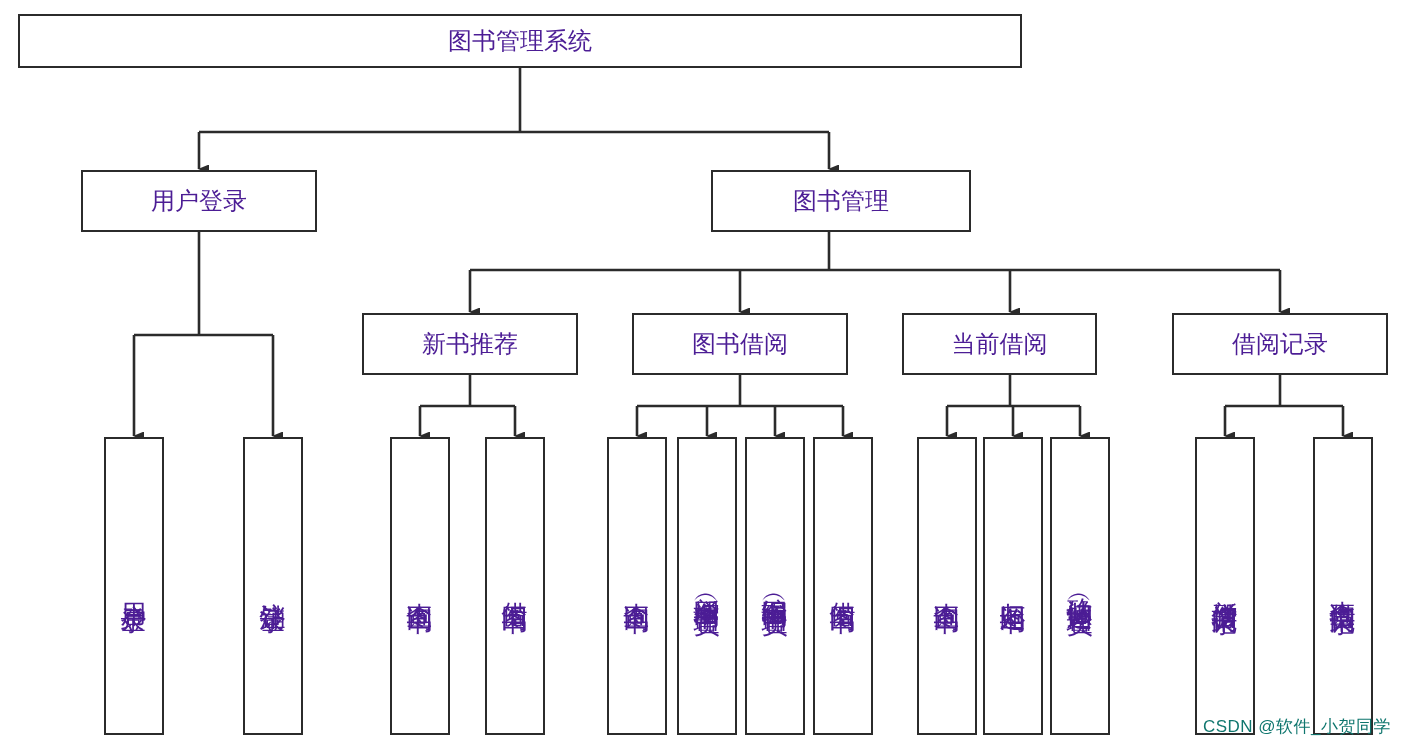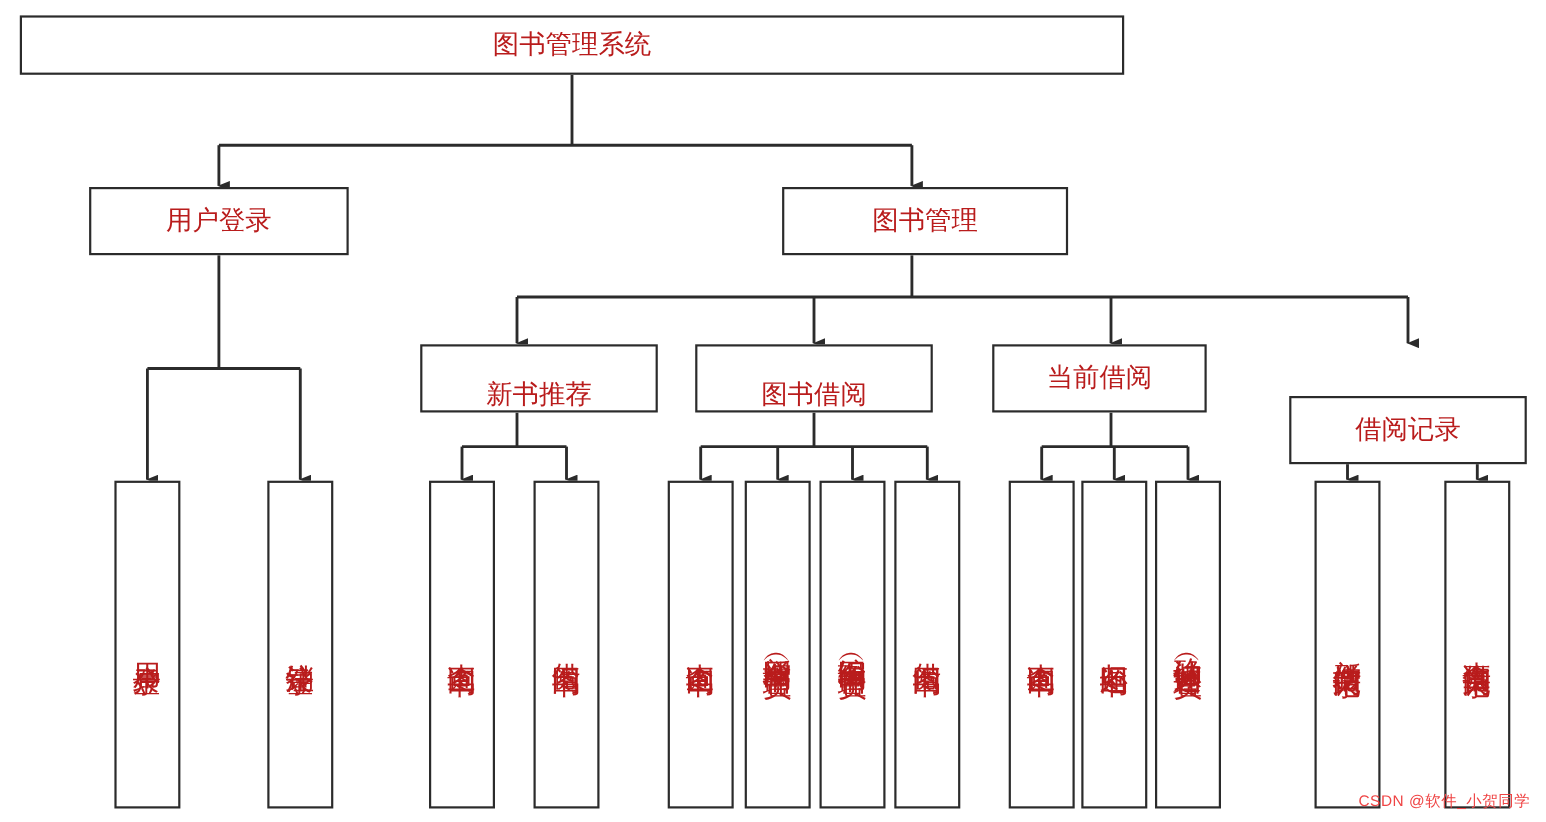--- a/index.html
+++ b/index.html
@@ -25,21 +25,21 @@
     height: 747px;
   }
   .node {
     position: absolute;
     box-sizing: border-box;
     border: 2px solid #2b2b2b;
     background: #ffffff;
     display: flex;
     align-items: center;
     justify-content: center;
-    color: #b91c1c;
+    color: #4c1d95;
     z-index: 2;
   }
   .node-label {
     display: block;
     text-align: center;
     line-height: 1.18;
     white-space: nowrap;
   }
   .node.horiz .node-label {
     font-size: 24px;
@@ -52,22 +52,22 @@
     writing-mode: vertical-rl;
     text-orientation: upright;
     font-size: 26px;
     letter-spacing: 2px;
     line-height: 1;
   }
   #watermark {
     position: absolute;
     right: 14px;
     bottom: 9px;
-    font-size: 14px;
-    color: #ef4444;
+    font-size: 17px;
+    color: #0f766e;
     letter-spacing: 0.5px;
     z-index: 5;
     white-space: nowrap;
   }
 </style>
 </head>
 <body>
 
 <div id="canvas">
 
@@ -117,30 +117,30 @@
   <div id="nodes">
       <div class="node horiz" style="left: 18px; top: 14px; width: 1004px; height: 54px;">
         <span class="node-label">图书管理系统</span>
       </div>
       <div class="node horiz" style="left: 81px; top: 170px; width: 236px; height: 62px;">
         <span class="node-label">用户登录</span>
       </div>
       <div class="node horiz" style="left: 711px; top: 170px; width: 260px; height: 62px;">
         <span class="node-label">图书管理</span>
       </div>
-      <div class="node horiz" style="left: 382px; top: 313px; width: 216px; height: 62px; align-items: flex-end;">
+      <div class="node horiz" style="left: 362px; top: 313px; width: 216px; height: 62px;">
         <span class="node-label">新书推荐</span>
       </div>
-      <div class="node horiz" style="left: 632px; top: 313px; width: 216px; height: 62px; align-items: flex-end;">
+      <div class="node horiz" style="left: 632px; top: 313px; width: 216px; height: 62px;">
         <span class="node-label">图书借阅</span>
       </div>
       <div class="node horiz" style="left: 902px; top: 313px; width: 195px; height: 62px;">
         <span class="node-label">当前借阅</span>
       </div>
-      <div class="node horiz" style="left: 1172px; top: 313px; width: 216px; height: 62px; margin-top: 47px;">
+      <div class="node horiz" style="left: 1172px; top: 313px; width: 216px; height: 62px;">
         <span class="node-label">借阅记录</span>
       </div>
       <div class="node vert" style="left: 104px; top: 437px; width: 60px; height: 298px;">
         <span class="node-label">用户登录</span>
       </div>
       <div class="node vert" style="left: 243px; top: 437px; width: 60px; height: 298px;">
         <span class="node-label">注销登录</span>
       </div>
       <div class="node vert" style="left: 390px; top: 437px; width: 60px; height: 298px;">
         <span class="node-label">查询图书</span>

